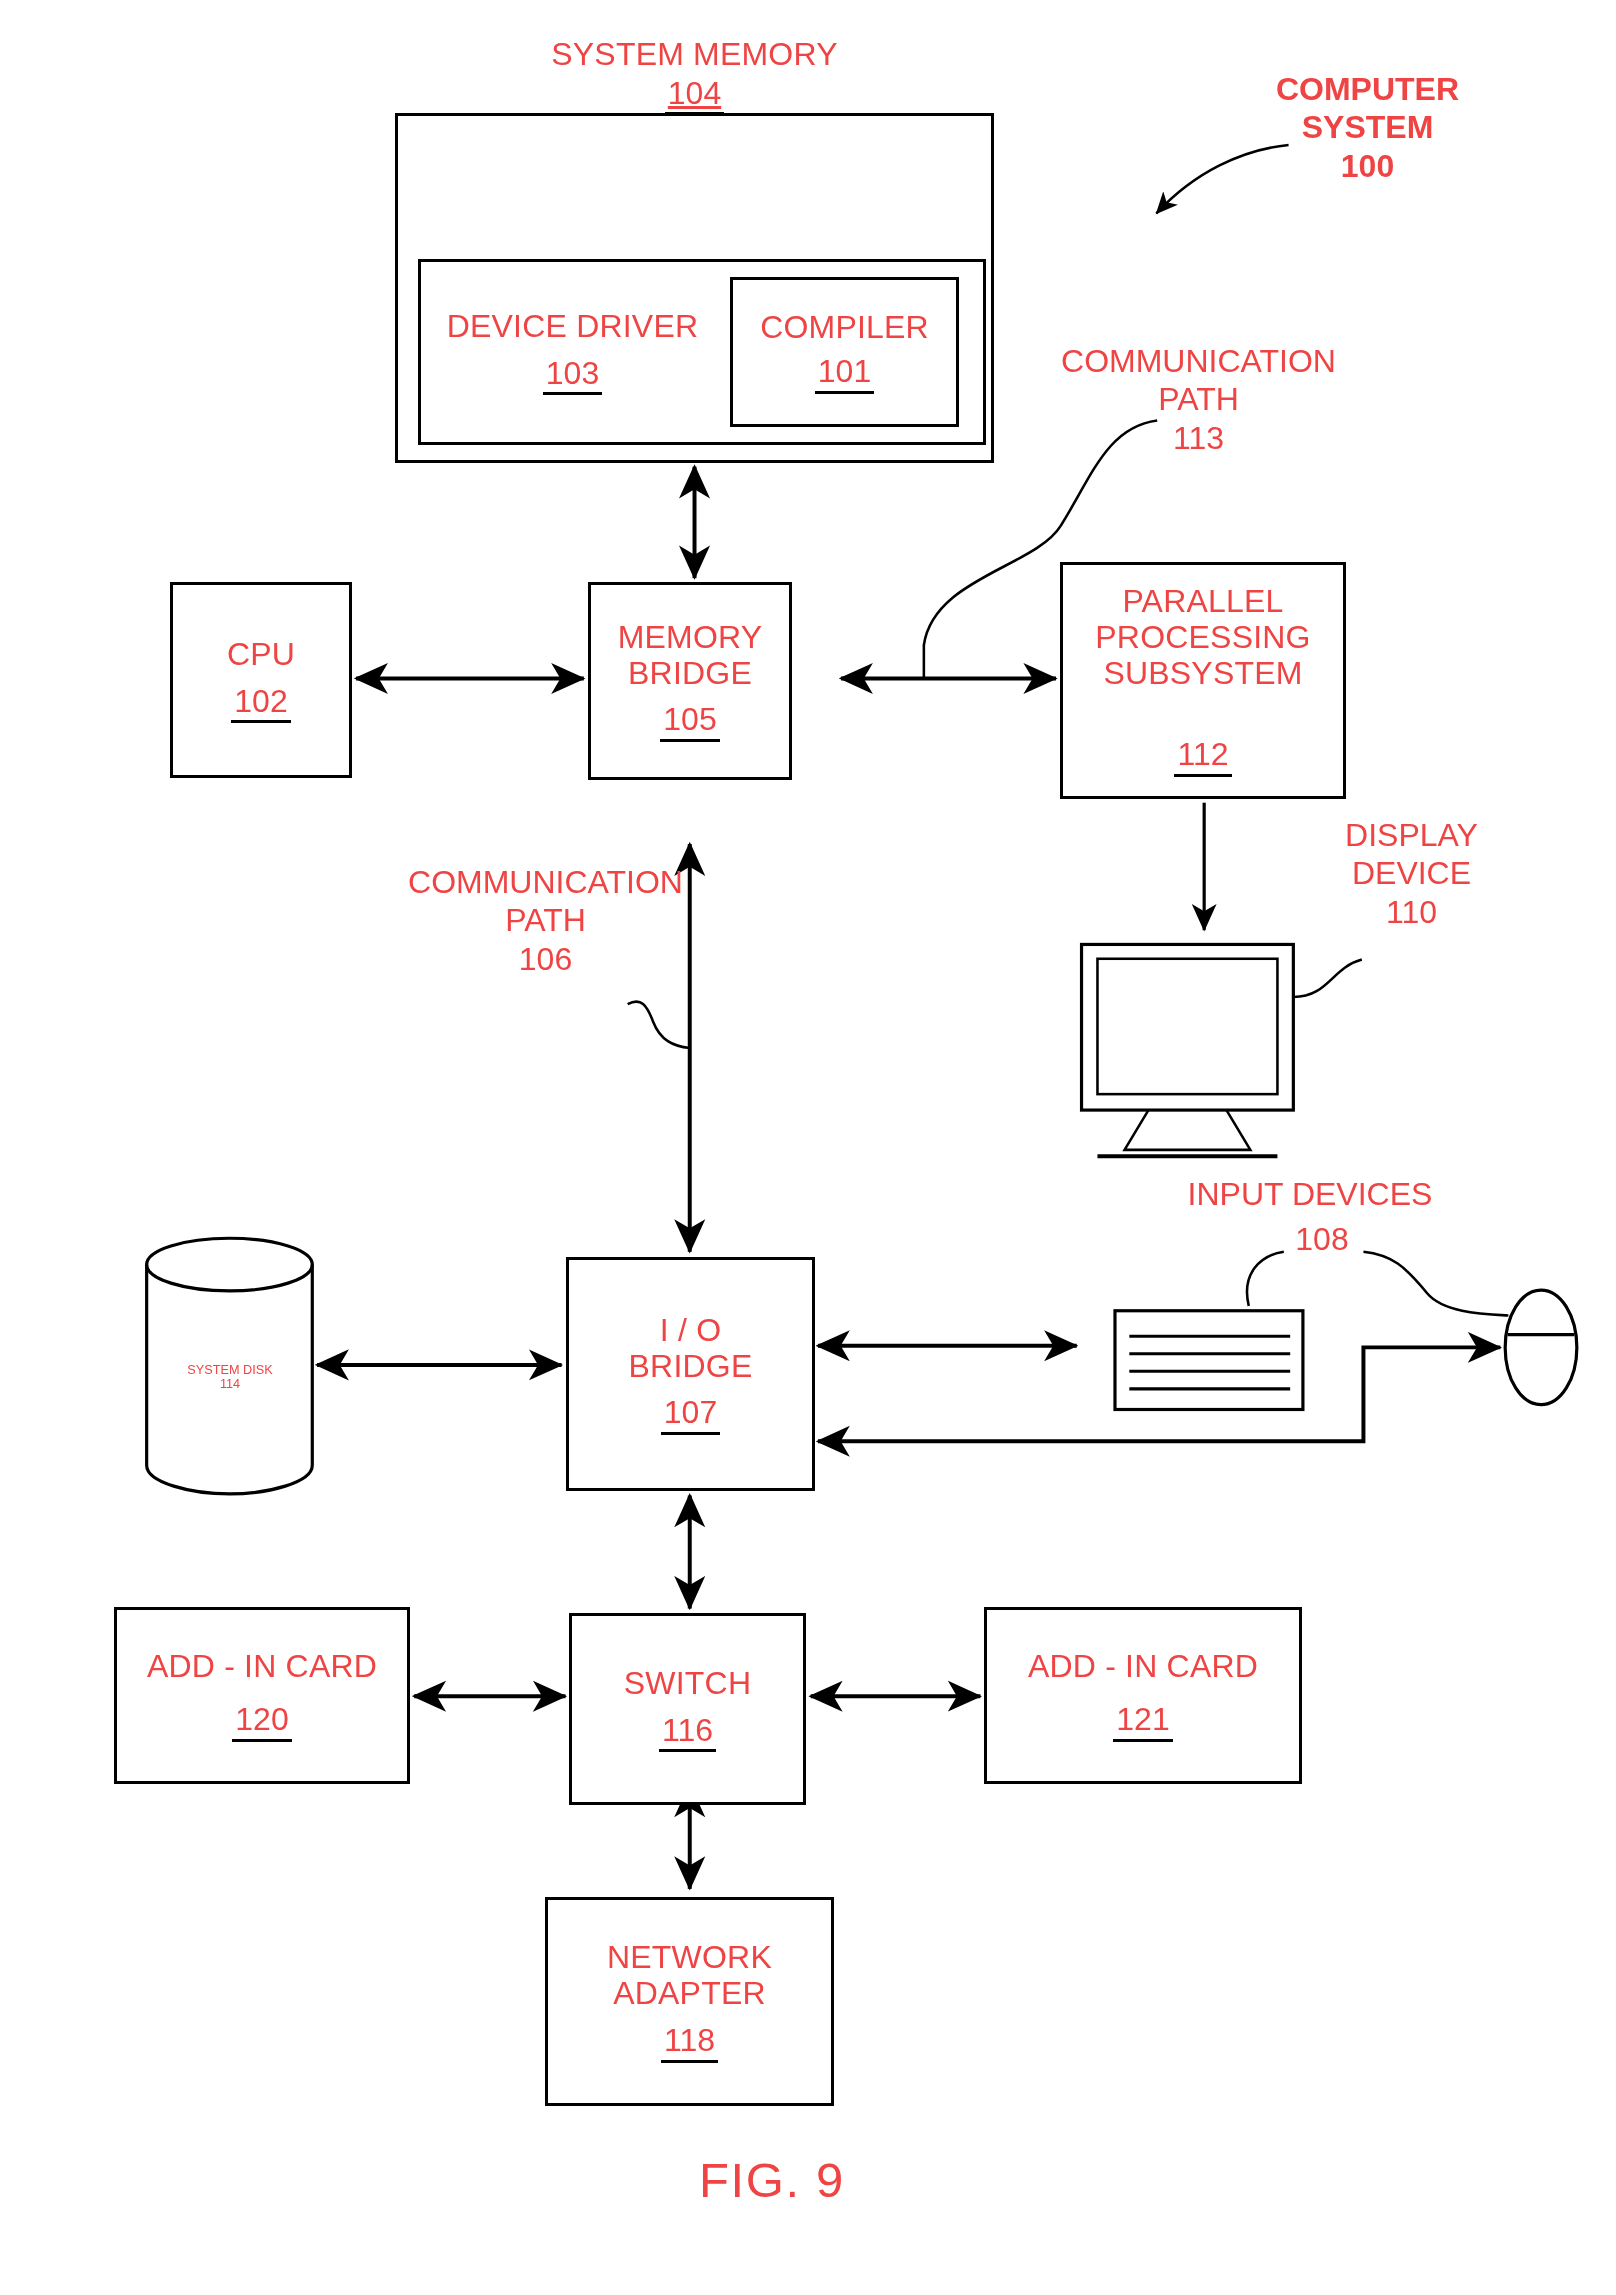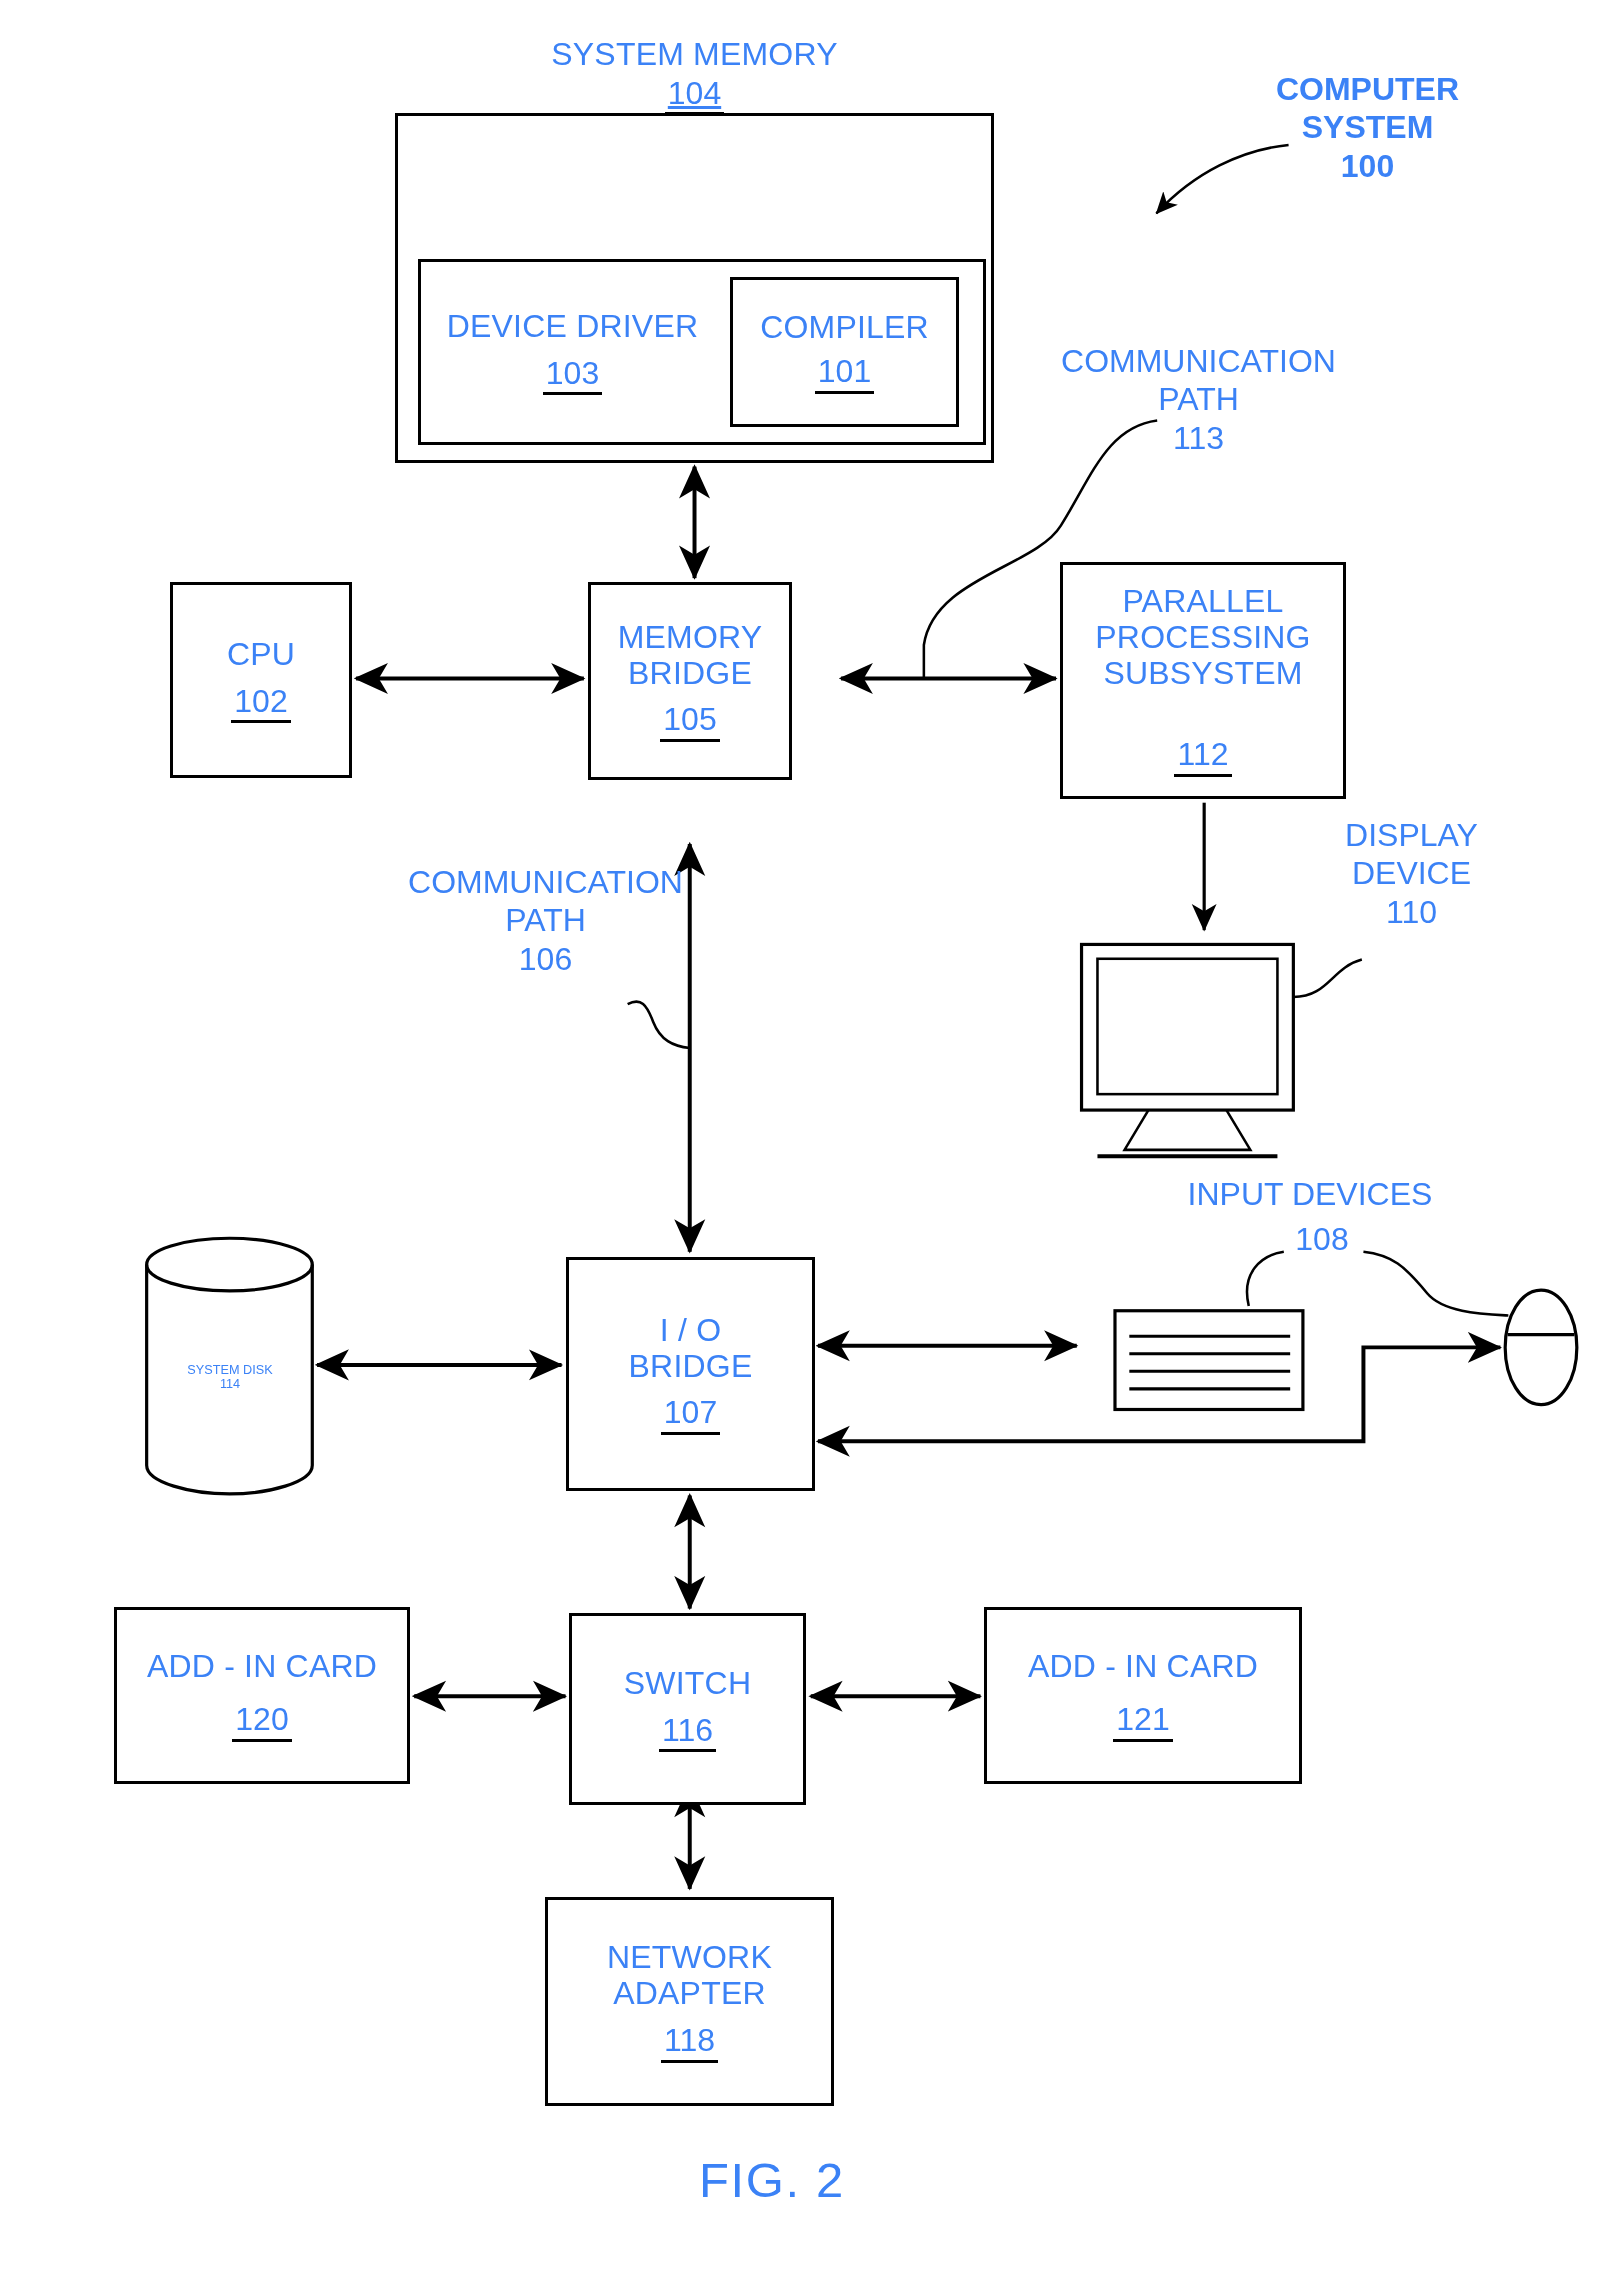--- a/index.html
+++ b/index.html
@@ -6,21 +6,21 @@
     margin: 0;
     padding: 0;
     background: #ffffff;
   }
   #page {
     position: relative;
     width: 1616px;
     height: 2295px;
     background: #ffffff;
     font-family: "Liberation Sans", sans-serif;
-    color: #3b82f6;
+    color: #ef4444;
     overflow: hidden;
   }
   
   .box {
     position: absolute;
     border: 3.2px solid #000;
     background: #fff;
     box-sizing: border-box;
     display: flex;
     flex-direction: column;
@@ -261,16 +261,16 @@
 106</div>
 
   <div class="label" style="left:1300px; top:816px; width:223px;">DISPLAY
 DEVICE
 110</div>
 
   <div class="label" style="left:1139px; top:1175px; width:342px;">INPUT  DEVICES</div>
 
   <div class="label" style="left:1278px; top:1220px; width:88px;">108</div>
 
-  <div class="figlabel" style="left:699px; top:2152px;">FIG. 2</div>
+  <div class="figlabel" style="left:699px; top:2152px;">FIG. 9</div>
 
 </div>
 
 
 </body></html>

